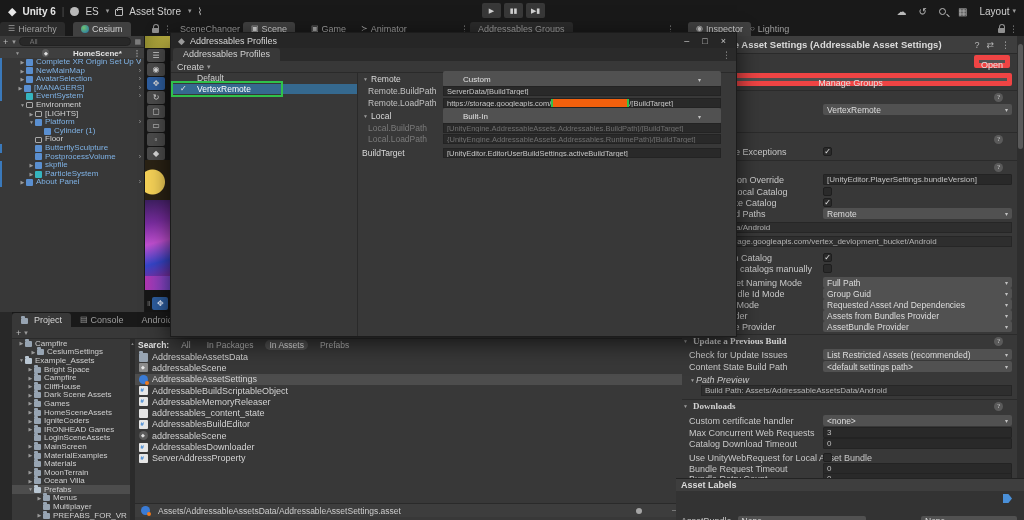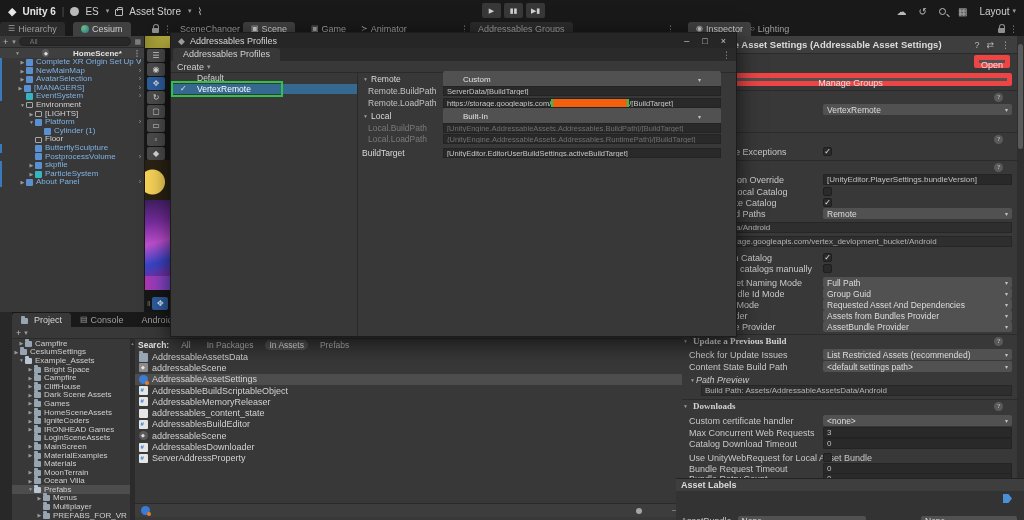--- a/index.html
+++ b/index.html
@@ -656,21 +656,21 @@
       <span class="mb-dd">▾</span>
     </div>
 
     <div class="ptree">
 
     <div class="prow2" style="padding-left: 6px;">
           <span class="fold">▶</span>
           <span class="ic ic-folder"></span>
           <span style="overflow:hidden;">Campfire</span>
         </div>
-        <div class="prow2" style="padding-left: 1px;">
+        <div class="prow2" style="padding-left: 18px;">
           <span class="fold">▶</span>
           <span class="ic ic-folder"></span>
           <span style="overflow:hidden;">CesiumSettings</span>
         </div>
         <div class="prow2" style="padding-left: 6px;">
           <span class="fold">▼</span>
           <span class="ic ic-folder-open"></span>
           <span style="overflow:hidden;">Example_Assets</span>
         </div>
         <div class="prow2" style="padding-left: 15px;">
@@ -827,20 +827,21 @@
           </div>
           <div class="rrow">
             <span class="ric ic-script"></span>
             <span>ServerAddressProperty</span>
           </div>
         </div>
     </div>
 
     <div class="proj-footer">
       <span class="ric ic-settings" style="flex:0 0 9px;"></span>
+      <span>Assets/AddressableAssetsData/AddressableAssetSettings.asset</span>
       <span class="slider">
         <span class="knob"></span>
           <span class="track"></span>
       </span>
     </div>
   </div>
 
   <div class="pwin">
     <div class="pwin-title">
       <span style="color:#9a9a9a;">◆</span>

